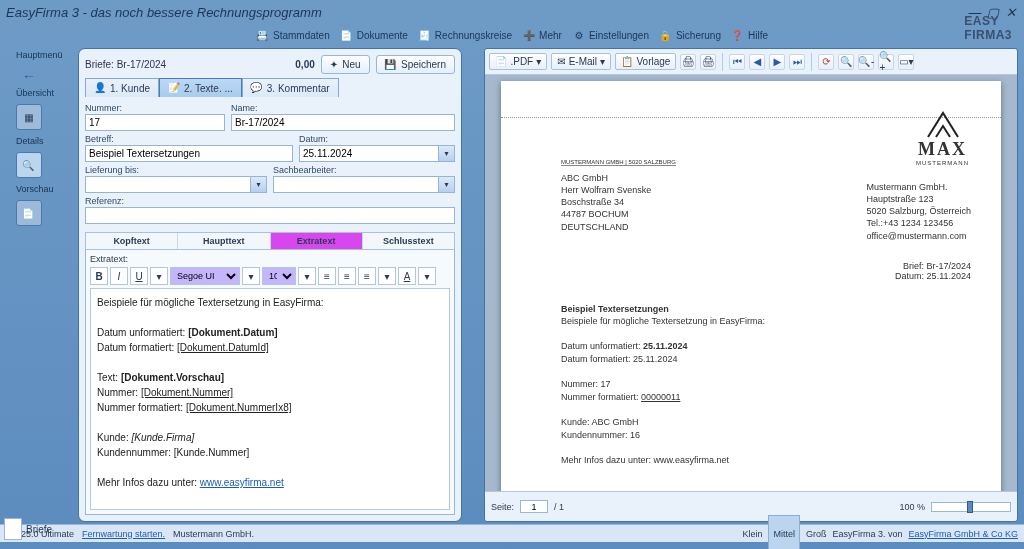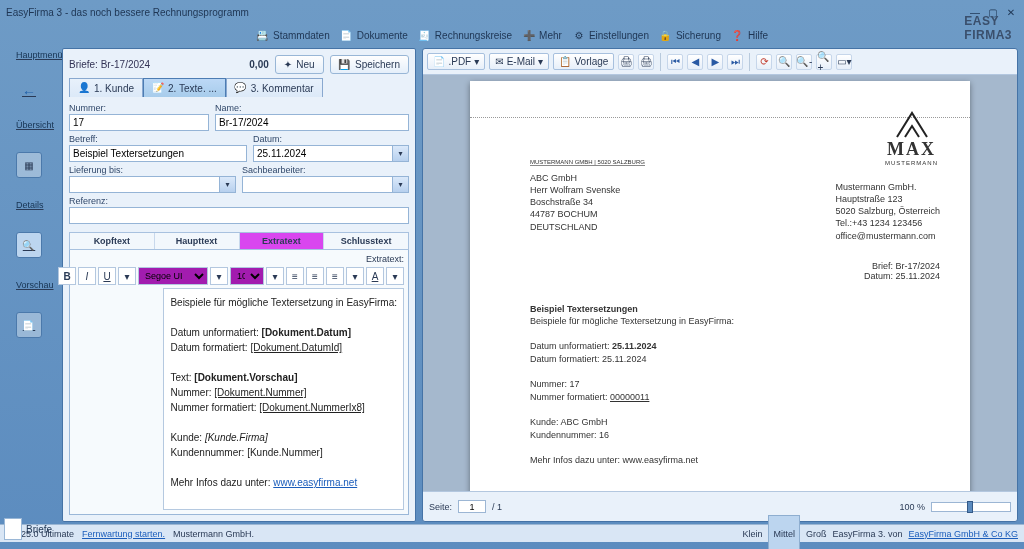--- a/index.html
+++ b/index.html
@@ -1,53 +1,53 @@
 <!DOCTYPE html>
 <html><head>
 <meta charset="utf-8">
 <style>
 * { box-sizing: border-box; margin: 0; padding: 0; font-family: "Segoe UI", Tahoma, sans-serif; }
 body { width: 1024px; height: 549px; background: linear-gradient(#6e9bc6,#5c8cbf); overflow: hidden; font-size: 10px; color: #2a3a55; }
-.titlebar { height: 16px; display: flex; align-items: center; padding: 12px 6px; color: #1e3553; font-size: 10px; }
+.titlebar { height: 16px; display: flex; align-items: center; padding: 12px 6px; color: #1e3553; font-size: 13px; font-style: italic; }
 .titlebar .window-ctrls { margin-left: auto; display:flex; gap:4px; }
 .titlebar .window-ctrls span { width:14px; text-align:center; cursor:default; }
 .menubar { height: 22px; display:flex; align-items:center; justify-content:center; gap:10px; padding: 0 8px; color:#1e3553; font-size:10px; }
 .menubar .brand { position:absolute; right:12px; top:14px; font-size:12px; color:#3a4f6c; font-weight:bold; letter-spacing:0.5px; }
 .menubar .m-item { display:flex; align-items:center; gap:3px; cursor:pointer;}
 .icon { display:inline-flex; width:14px; height:14px; align-items:center; justify-content:center; font-size:10px;}
 .main { display:flex; height: 478px; }
-.sidenav { width:58px; padding:4px 16px; display:flex; flex-direction:column; gap:22px;text-decoration:underline;}
+.sidenav { width:58px; padding:4px 16px; display:flex; flex-direction:column; gap:6px;}
 .sidenav .lbl { font-size:9px; color:#163352; text-align:center;}
 .sidenav .btn { background:rgba(255,255,255,0.35); border:1px solid #4b79ab; border-radius:3px; height:26px; display:flex; align-items:center; justify-content:center;}
 .sidenav .sel { background:#bcd5ef;}
-.form-panel { width:354px; background:#e9f1fa; border:1px solid #4573a6; border-radius:2px; margin:2px 4px; padding:6px; display:flex; flex-direction:column;}
+.form-panel { width:384px; background:#e9f1fa; border:1px solid #4573a6; border-radius:7px; margin:2px 20px; padding:6px; display:flex; flex-direction:column;}
 .form-head { display:flex; align-items:center; gap:6px; margin-bottom:4px;}
 .form-head .title { font-size:10px; color:#335; }
 .form-head .amt { margin-left:auto; font-weight:bold; font-size:10px; }
 .btn-small { background:linear-gradient(#fefefe,#e5effa); border:1px solid #98b6d6; border-radius:3px; padding:3px 8px; font-size:10px; display:flex; align-items:center; gap:4px; cursor:pointer;}
 .tabs { display:flex; gap:0; margin-bottom:6px;}
 .tab { background:linear-gradient(#e8f1fb,#dce9f8); border:1px solid #89a8cf; border-bottom:none; padding:3px 8px; font-size:10px; display:flex; align-items:center; gap:4px; cursor:pointer;}
 .tab.active{ background:linear-gradient(#bcd8f6,#a7cceb); border-color:#4c7cb3;}
 .tab .ic{width:12px;height:12px;display:inline-block;}
 .field-row { display:flex; gap:6px; margin-bottom:3px; }
 .field { display:flex; flex-direction:column; flex:1; }
 .field label { font-size:9px; margin-bottom:1px; color:#31486a;}
 .field input, .field select { border:1px solid #95b4d6; background:#fff; font-size:10px; padding:2px 3px; height:17px;}
 .field .combo { display:flex; }
 .field .combo input{flex:1;}
 .field .combo .dd{ width:16px; background:linear-gradient(#dbe9fa,#b7d0ee); border:1px solid #95b4d6; border-left:none; display:flex;align-items:center;justify-content:center; font-size:8px; }
 .subtabs { display:flex; border:1px solid #a8c1df; background:#f2f7fc; margin-top:4px;font-weight:bold;}
 .subtab { flex:1; text-align:center; padding:3px 0; font-size:9px; border-right:1px solid #c8d8ec; cursor:pointer;}
 .subtab:last-child{border-right:none;}
 .subtab.active{ background:#d946ef; }
-.editor-box { border:1px solid #9ab7d8; border-top:none; padding:4px; display:flex;flex-direction:column; gap:3px; background:#f6fafd;align-items:flex-end;}
+.editor-box { border:1px solid #9ab7d8; border-top:none; padding:4px; display:flex;flex-direction:column; gap:3px; background:#f6fafd;}
 .editor-lbl{font-size:9px;}
 .editor-toolbar{ display:flex; gap:2px; align-items:center; }
 .et-btn{ border:1px solid #b3c7df; background:#fff; width:18px; height:18px; font-size:10px; display:flex;align-items:center;justify-content:center;}
-.et-sel{ border:1px solid #b3c7df; background:#a21caf; height:18px; font-size:9px; padding:0 2px;}
+.et-sel{ border:1px solid #b3c7df; background:#c4b5fd; height:18px; font-size:9px; padding:0 2px;}
 .editor-area{ border:1px solid #b5c9e0; background:#fff; height:222px; overflow:auto; padding:6px; font-size:10px; line-height:1.5; color:#222;}
 .editor-area a{color:#1b5dbb; text-decoration:underline;}
 .u{text-decoration:underline;}
 .preview-panel { flex:1; background:#e9f1fa; border:1px solid #4573a6; border-radius:3px; margin:2px 6px 2px 2px; display:flex; flex-direction:column; }
 .prev-toolbar{ height:26px; display:flex; align-items:center; gap:4px; padding:0 4px; border-bottom:1px solid #b3c7df;}
 .pt-btn{ background:linear-gradient(#fff,#e7eff9); border:1px solid #a7c0de; border-radius:2px; padding:2px 5px; font-size:10px; display:flex;align-items:center; gap:3px;}
 .pt-ic{ width:16px;height:16px; background:linear-gradient(#fff,#e7eff9); border:1px solid #c6d6ea; border-radius:2px; display:flex;align-items:center;justify-content:center; font-size:10px; cursor:pointer;}
 .vrule{width:1px;height:18px;background:#b8cadd;margin:0 2px;}
 .prev-body{ flex:1; background:#a5b8cd; display:flex; justify-content:center; overflow:auto; padding:6px;}
 .page{ width:500px; height:440px; background:#fff; box-shadow:0 2px 6px rgba(0,0,0,0.4); position:relative; font-size:9px; color:#333; padding:18px 24px 10px 60px;}

